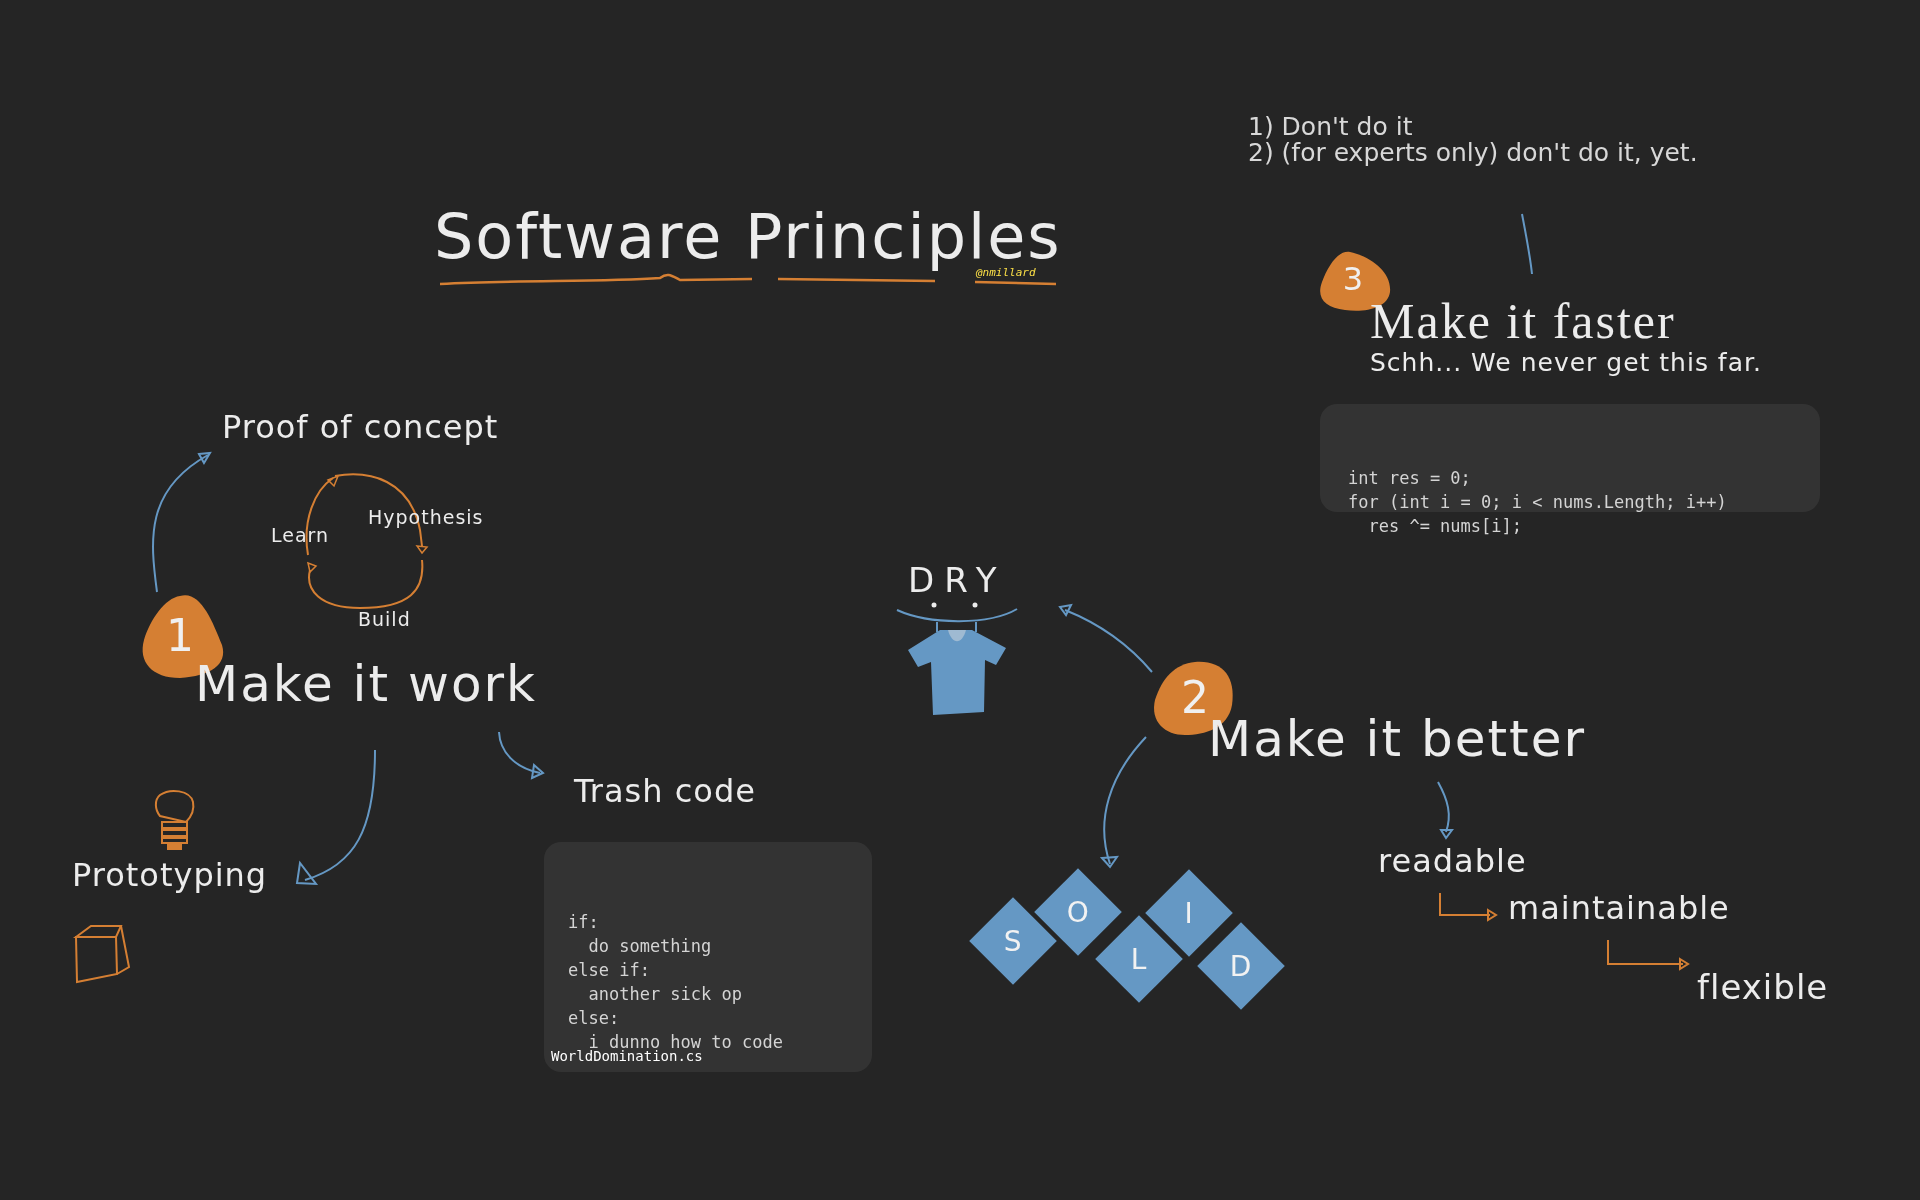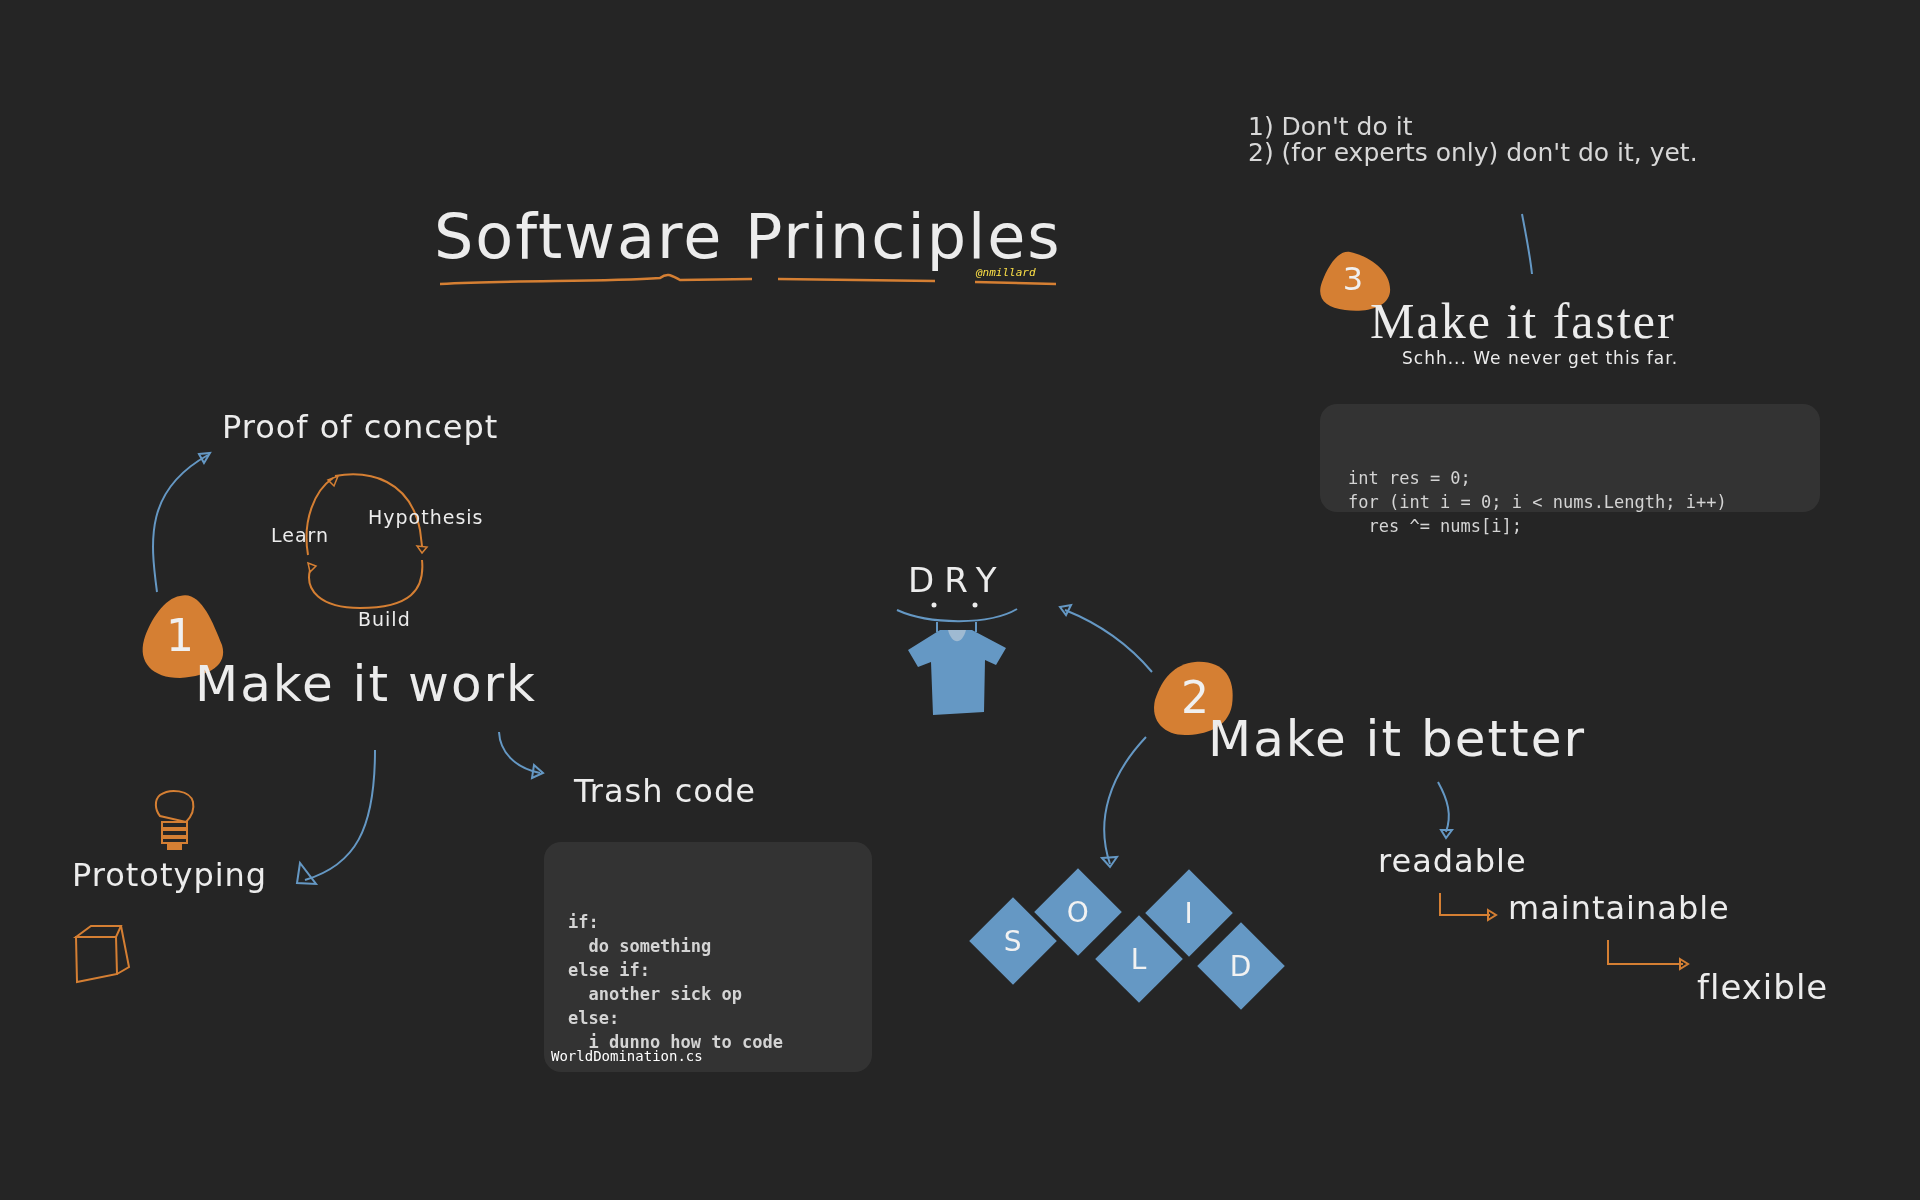--- a/index.html
+++ b/index.html
@@ -97,21 +97,21 @@
 <span>2) (for experts only) don't do it, yet.</span></div>
 
 <div class="abs badge-num" style="left:163px; top:610px; width:34px;">1</div>
 <div class="abs hand heading" style="left:195px; top:655px;">Make it work</div>
 <div class="abs hand sub" style="left:222px; top:408px;">Proof of concept</div>
 <div class="abs hand small" style="left:271px; top:524px;">Learn</div>
 <div class="abs hand small" style="left:368px; top:506px;">Hypothesis</div>
 <div class="abs hand small" style="left:358px; top:608px;">Build</div>
 <div class="abs hand sub" style="left:72px; top:856px;">Prototyping</div>
 <div class="abs hand sub" style="left:574px; top:772px;">Trash code</div>
-<div class="abs code" style="left:544px; top:842px; width:328px; height:230px; padding:20px 0 0 24px;font-weight:bold;">
+<div class="abs code" style="left:544px; top:842px; width:328px; height:230px; padding:20px 0 0 24px;">
   <div>if:
   do something
 else if:
   another sick op
 else:
   i dunno how to code</div>
 </div>
 <div class="abs filename" style="left:551px; top:1048px;">WorldDomination.cs</div>
 
 <div class="abs badge-num" style="left:1172px; top:672px; width:46px;">2</div>
@@ -133,18 +133,18 @@
 <div class="tile" style="left:1210px; top:935px;">
     <span>D</span>
   </div>
 
 <div class="abs hand" style="left:1378px; top:842px; font-size:32px;">readable</div>
 <div class="abs hand" style="left:1508px; top:889px; font-size:32px;">maintainable</div>
 <div class="abs hand" style="left:1697px; top:944px; font-size:34px;margin-top:23px;">flexible</div>
 
 <div class="abs badge-num" style="left:1336px; top:260px; width:34px; font-size:32px;">3</div>
 <div class="abs hand heading" style="left:1370px; top:292px;font-family:Liberation Serif, serif;">Make it faster</div>
-<div class="abs hand" style="left:1370px; top:348px; font-size:17px;margin-left:32px;">Schh... We never get this far.</div>
+<div class="abs hand" style="left:1370px; top:348px; font-size:25px;">Schh... We never get this far.</div>
 <div class="abs code" style="left:1320px; top:404px; width:500px; height:108px; padding:14px 0 0 28px;">
   <div>int res = 0;
 for (int i = 0; i &lt; nums.Length; i++)
   res ^= nums[i];</div>
 </div>
 
 </body></html>

